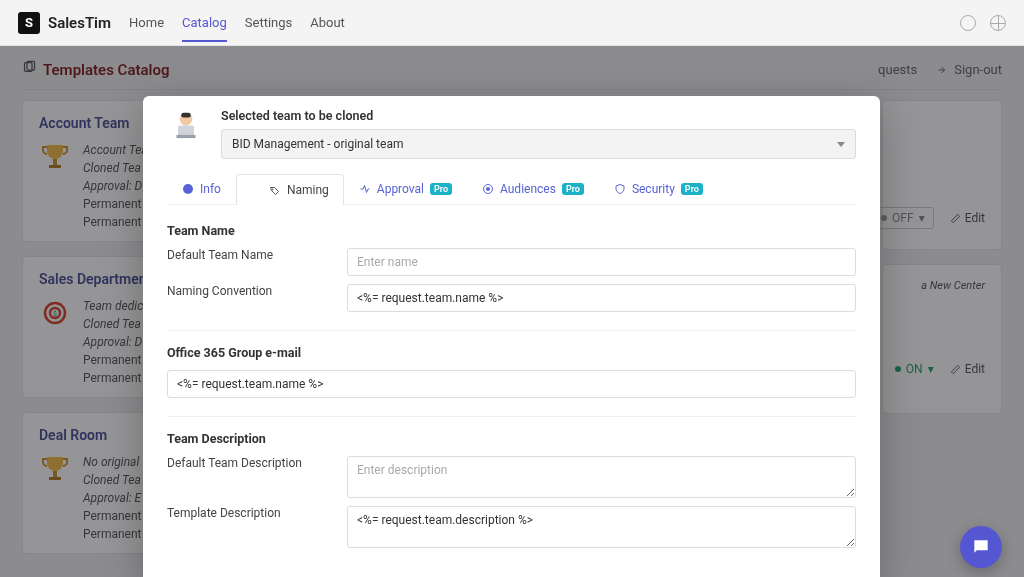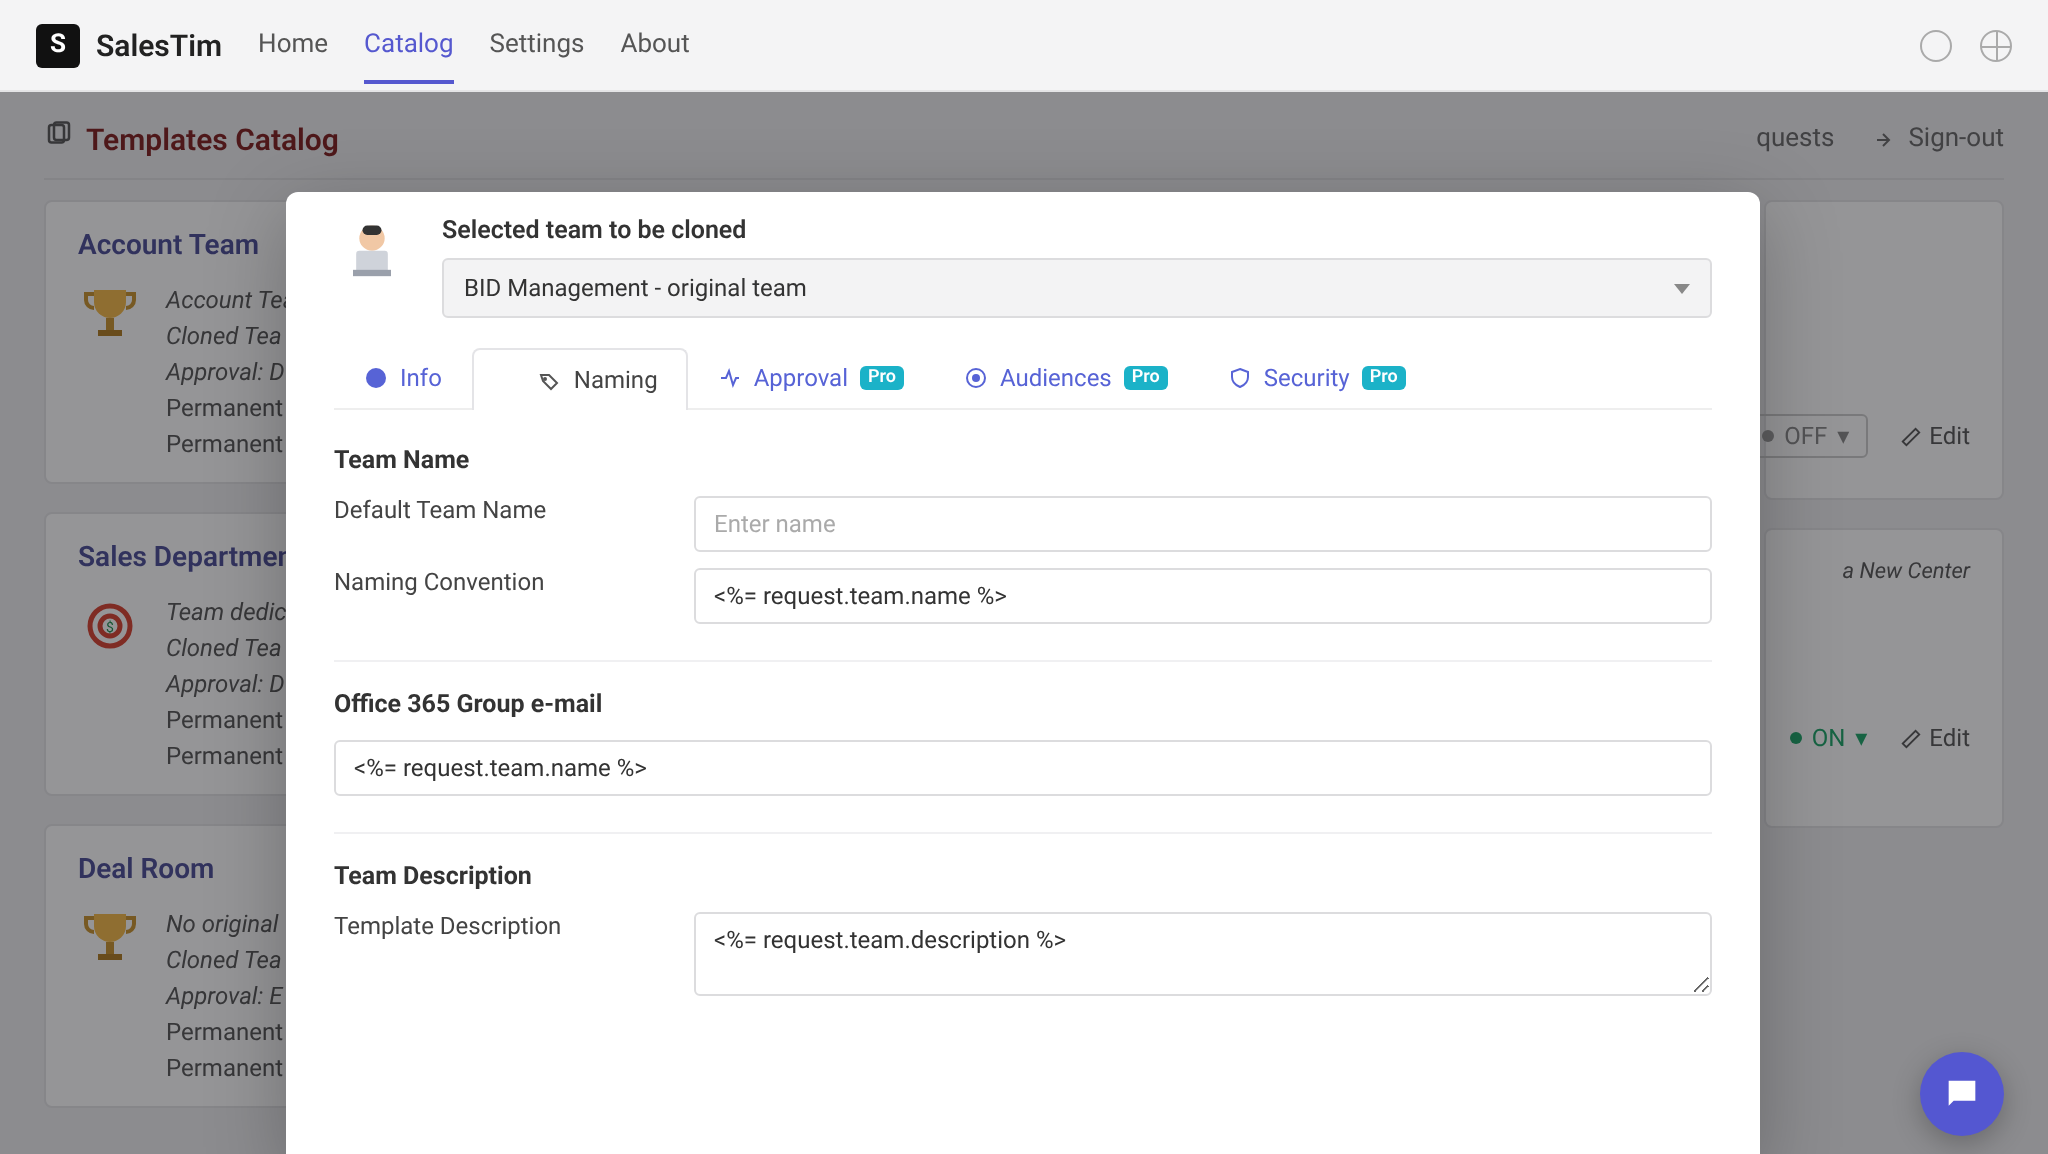--- a/index.html
+++ b/index.html
@@ -284,20 +284,24 @@
         <h4>Office 365 Group e-mail</h4>
         <div class="field">
           <input type="text" value="&lt;%= request.team.name %&gt;" style="">
         </div>
       </div>
       <div class="divider"></div>
 
       <div class="section">
         <h4>Team Description</h4>
         <div class="field">
+          <label>Default Team Description</label>
+          <textarea placeholder="Enter description" style=""></textarea>
+        </div>
+        <div class="field">
           <label>Template Description</label>
           <textarea style="">&lt;%= request.team.description %&gt;</textarea>
         </div>
       </div>
 
     </div>
   </div>
 
   <div class="chat-bubble">
     <svg viewBox="0 0 24 24">

